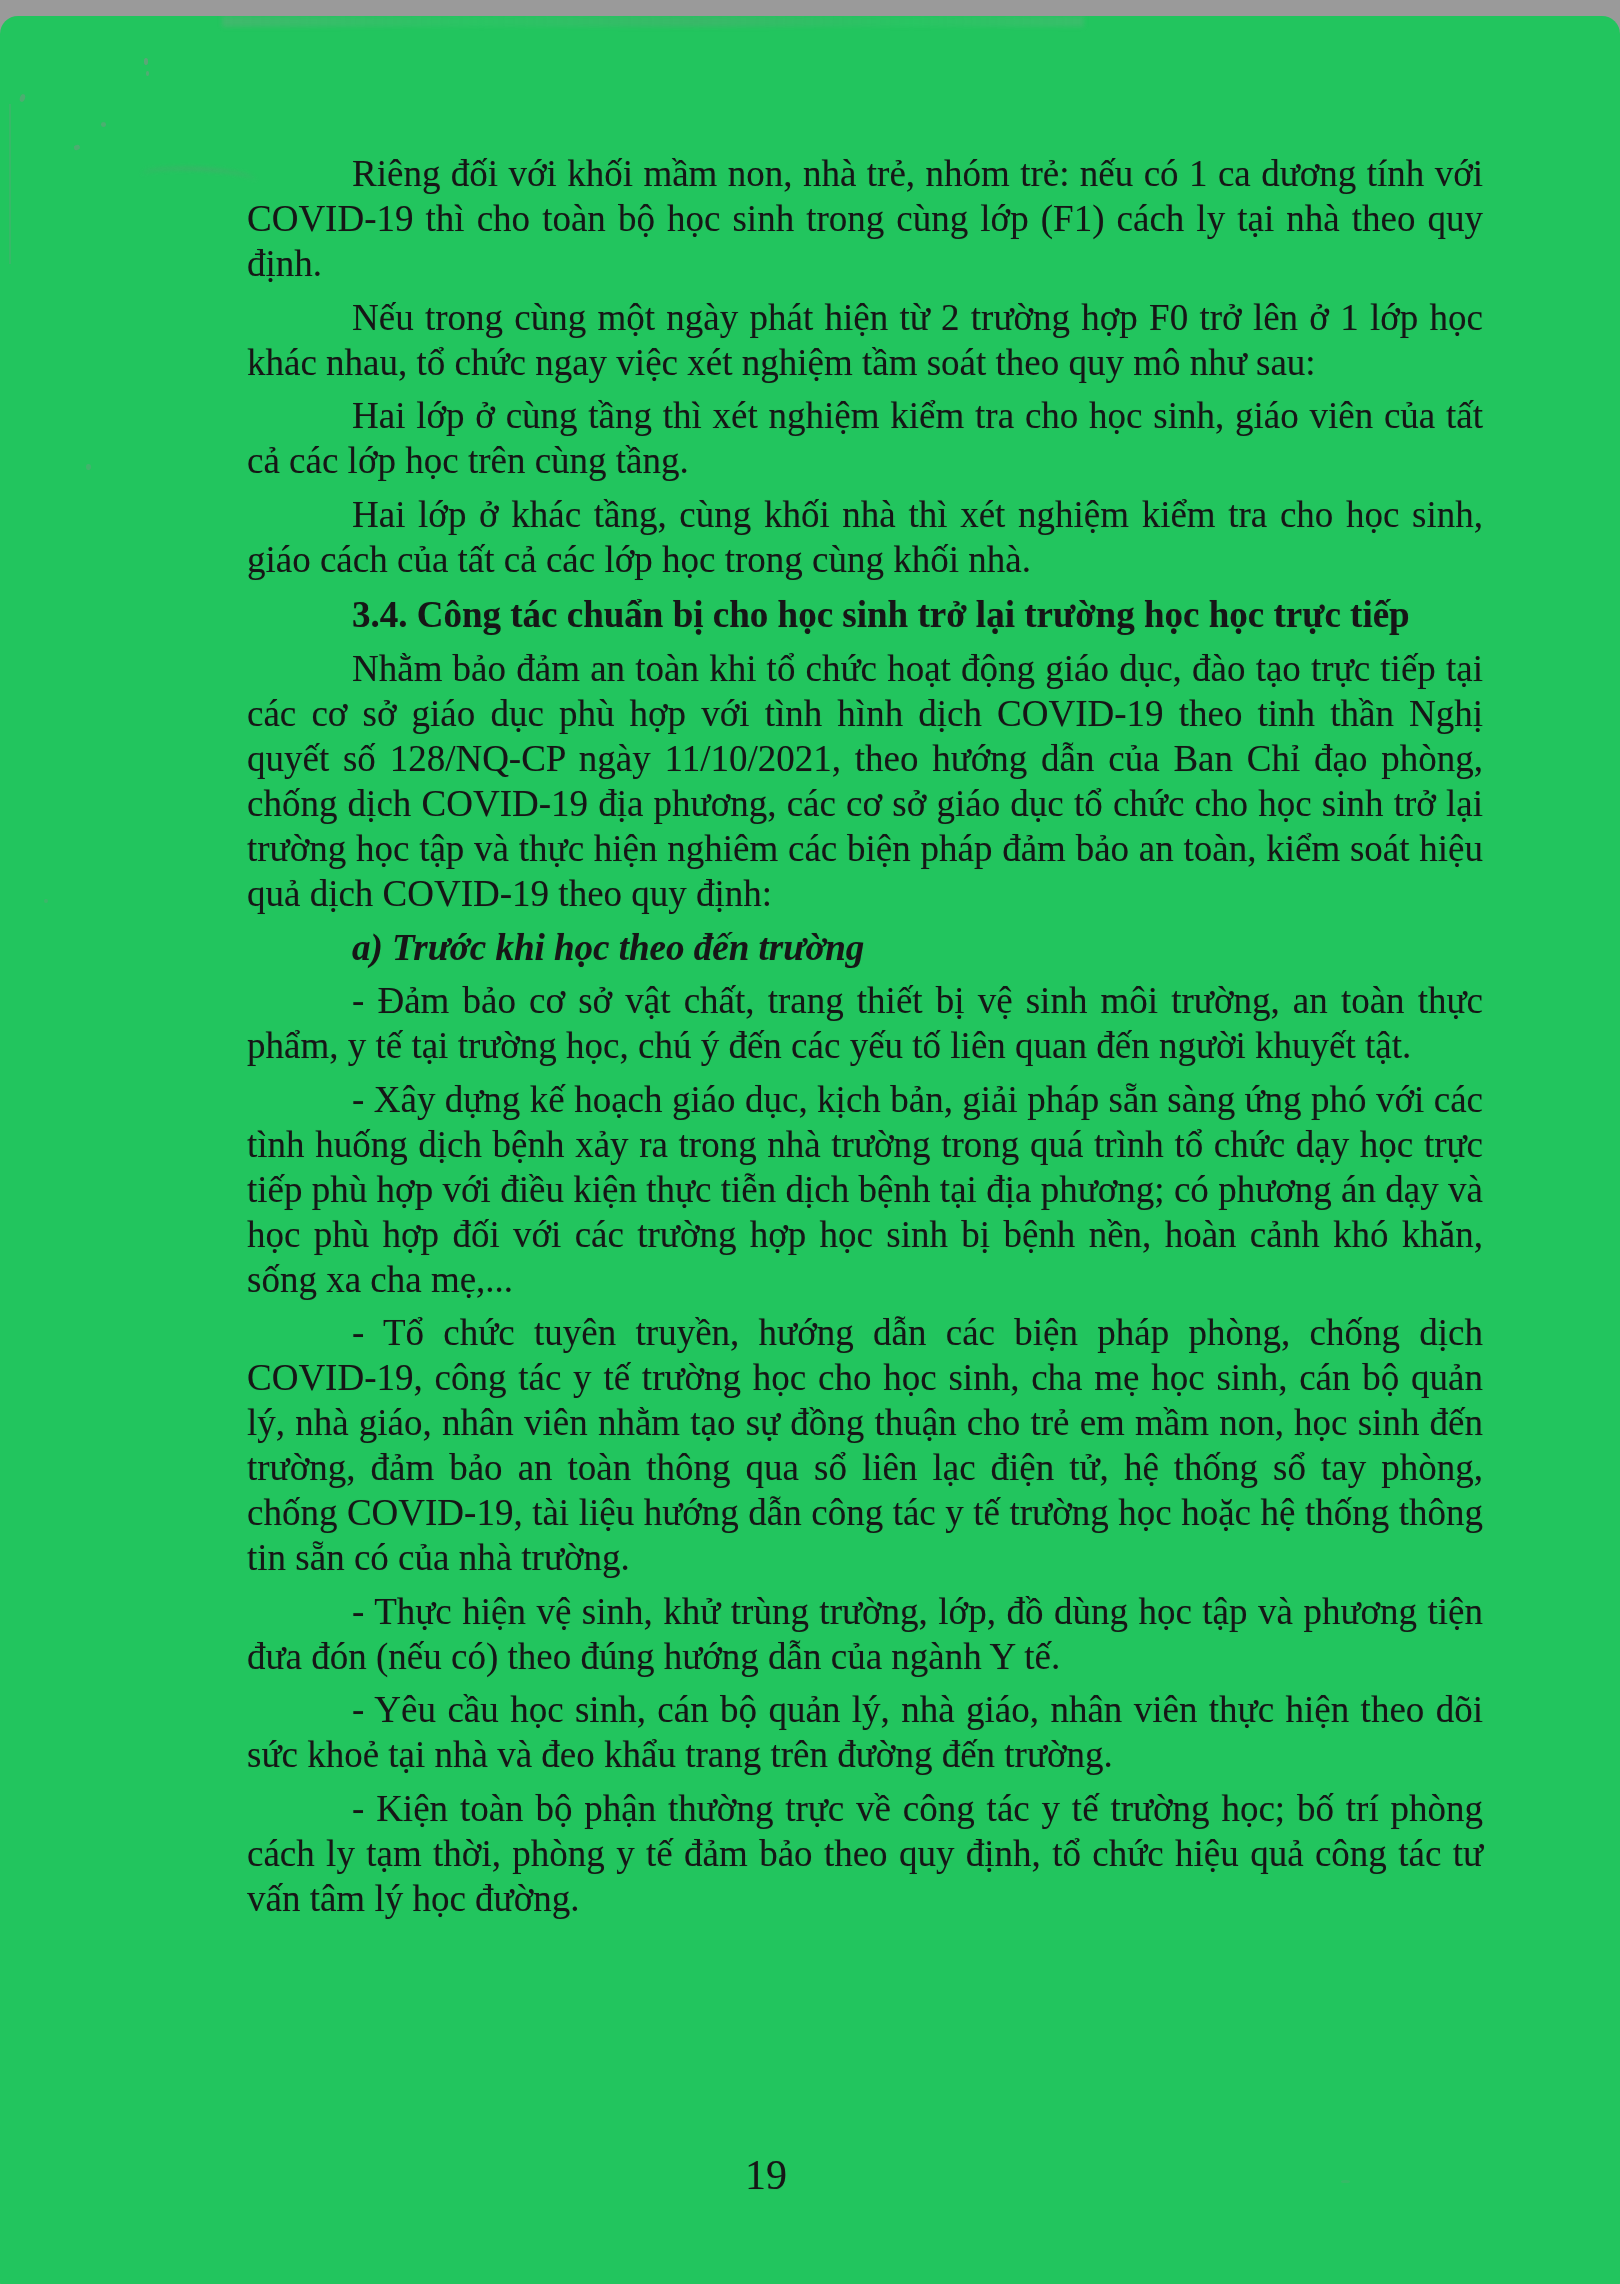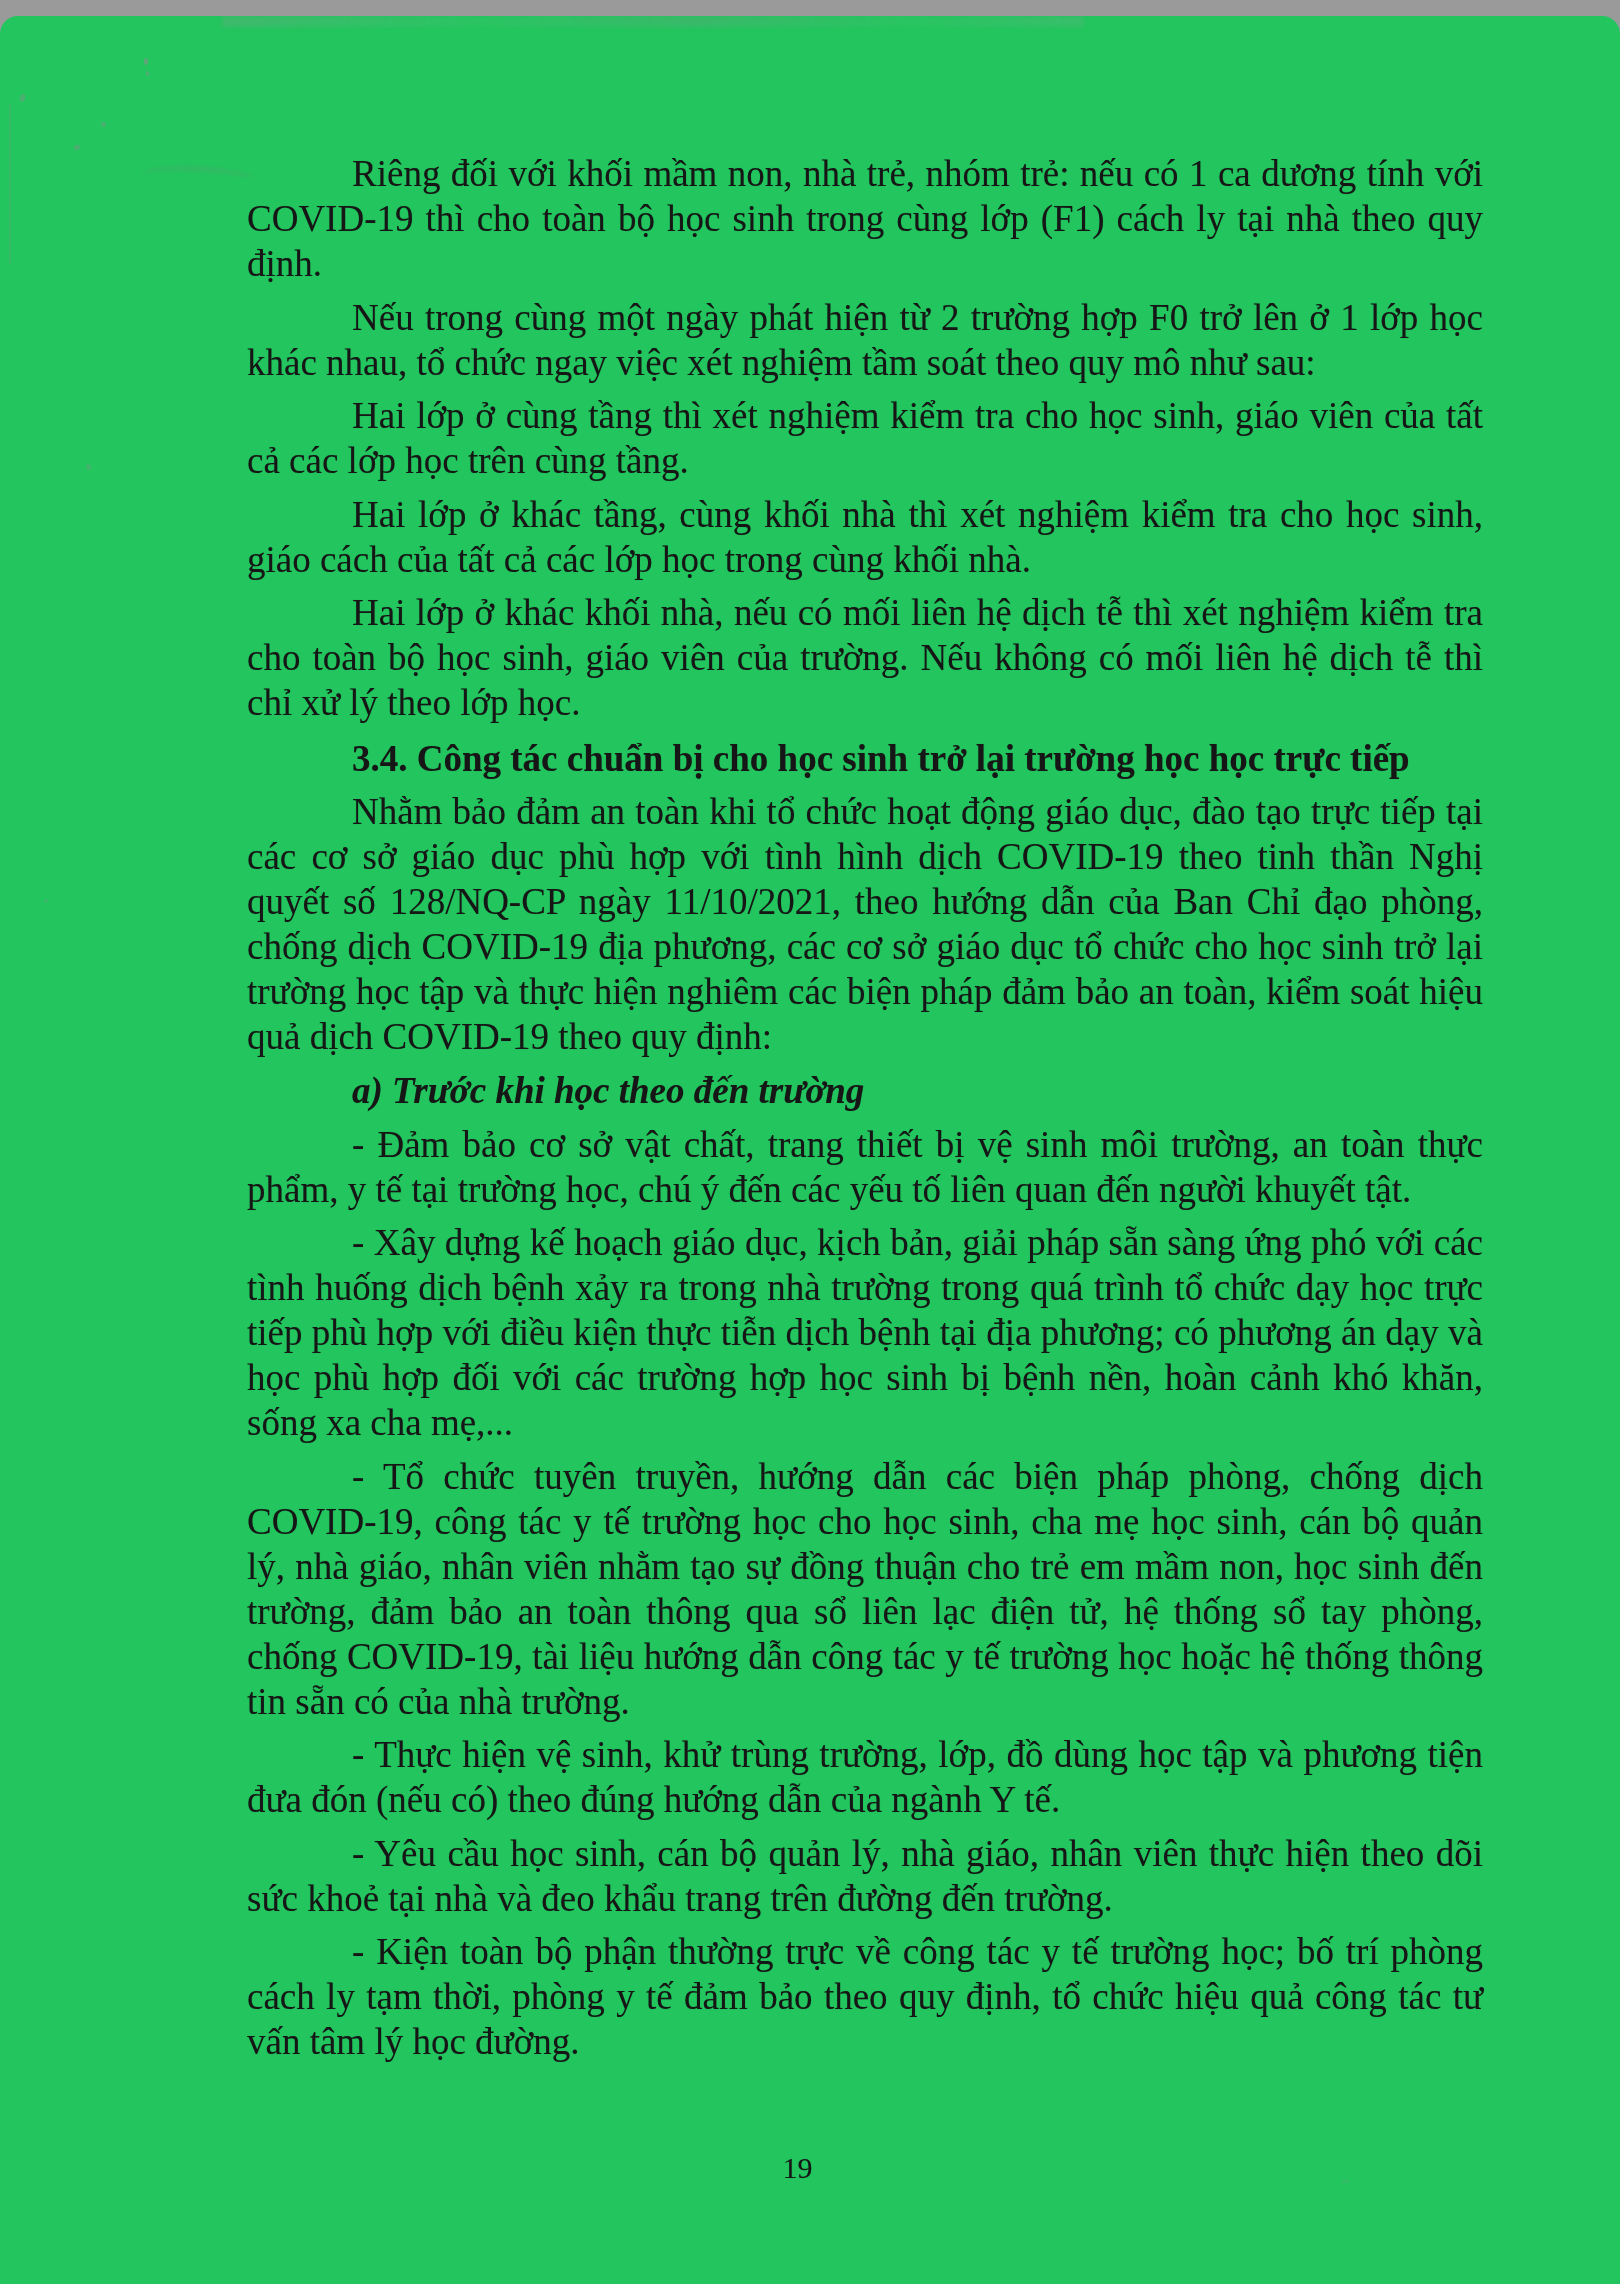--- a/index.html
+++ b/index.html
@@ -42,22 +42,22 @@
   .content p.subheading {
     font-weight: bold;
     font-style: italic;
     margin-top: 9.1px;
   }
   .page-number {
     position: absolute;
     top: 2135px;
     left: 745px;
     width: 105px;
-    text-align: center;
-    font-size: 30px;
+    text-align: left;
+    font-size: 42px;
     text-shadow: 0 0 0.7px rgba(20,20,20,0.3);
   }
   
   .artifact {
     position: absolute;
     background: #8d8d8d;
     pointer-events: none;
   }
   .a-topband {
     left: 222px; top: 0; width: 862px; height: 10.5px;
@@ -100,21 +100,20 @@
   <div class="artifact a-smudge"></div>
   <div class="artifact a-speck4"></div>
   <div class="artifact a-speck5"></div>
   <div class="artifact a-speck6"></div>
 
   <div class="content">
     <p>Riêng đối với khối mầm non, nhà trẻ, nhóm trẻ: nếu có 1 ca dương tính với COVID-19 thì cho toàn bộ học sinh trong cùng lớp (F1) cách ly tại nhà theo quy định.</p>
     <p>Nếu trong cùng một ngày phát hiện từ 2 trường hợp F0 trở lên ở 1 lớp học khác nhau, tổ chức ngay việc xét nghiệm tầm soát theo quy mô như sau:</p>
     <p>Hai lớp ở cùng tầng thì xét nghiệm kiểm tra cho học sinh, giáo viên của tất cả các lớp học trên cùng tầng.</p>
     <p>Hai lớp ở khác tầng, cùng khối nhà thì xét nghiệm kiểm tra cho học sinh, giáo cách của tất cả các lớp học trong cùng khối nhà.</p>
-    <p>Hai lớp ở khác khối nhà, nếu có mối liên hệ dịch tễ thì xét nghiệm kiểm tra cho toàn bộ học sinh, giáo viên của trường. Nếu không có mối liên hệ dịch tễ thì chỉ xử lý theo lớp học.</p>
     <p class="heading">3.4. Công tác chuẩn bị cho học sinh trở lại trường học học trực tiếp</p>
     <p>Nhằm bảo đảm an toàn khi tổ chức hoạt động giáo dục, đào tạo trực tiếp tại các cơ sở giáo dục phù hợp với tình hình dịch COVID-19 theo tinh thần Nghị quyết số 128/NQ-CP ngày 11/10/2021, theo hướng dẫn của Ban Chỉ đạo phòng, chống dịch COVID-19 địa phương, các cơ sở giáo dục tổ chức cho học sinh trở lại trường học tập và thực hiện nghiêm các biện pháp đảm bảo an toàn, kiểm soát hiệu quả dịch COVID-19 theo quy định:</p>
     <p class="subheading">a) Trước khi học theo đến trường</p>
     <p>- Đảm bảo cơ sở vật chất, trang thiết bị vệ sinh môi trường, an toàn thực phẩm, y tế tại trường học, chú ý đến các yếu tố liên quan đến người khuyết tật.</p>
     <p>- Xây dựng kế hoạch giáo dục, kịch bản, giải pháp sẵn sàng ứng phó với các tình huống dịch bệnh xảy ra trong nhà trường trong quá trình tổ chức dạy học trực tiếp phù hợp với điều kiện thực tiễn dịch bệnh tại địa phương; có phương án dạy và học phù hợp đối với các trường hợp học sinh bị bệnh nền, hoàn cảnh khó khăn, sống xa cha mẹ,...</p>
     <p>- Tổ chức tuyên truyền, hướng dẫn các biện pháp phòng, chống dịch COVID-19, công tác y tế trường học cho học sinh, cha mẹ học sinh, cán bộ quản lý, nhà giáo, nhân viên nhằm tạo sự đồng thuận cho trẻ em mầm non, học sinh đến trường, đảm bảo an toàn thông qua sổ liên lạc điện tử, hệ thống sổ tay phòng, chống COVID-19, tài liệu hướng dẫn công tác y tế trường học hoặc hệ thống thông tin sẵn có của nhà trường.</p>
     <p>- Thực hiện vệ sinh, khử trùng trường, lớp, đồ dùng học tập và phương tiện đưa đón (nếu có) theo đúng hướng dẫn của ngành Y tế.</p>
     <p>- Yêu cầu học sinh, cán bộ quản lý, nhà giáo, nhân viên thực hiện theo dõi sức khoẻ tại nhà và đeo khẩu trang trên đường đến trường.</p>
     <p>- Kiện toàn bộ phận thường trực về công tác y tế trường học; bố trí phòng cách ly tạm thời, phòng y tế đảm bảo theo quy định, tổ chức hiệu quả công tác tư vấn tâm lý học đường.</p>
   </div>

